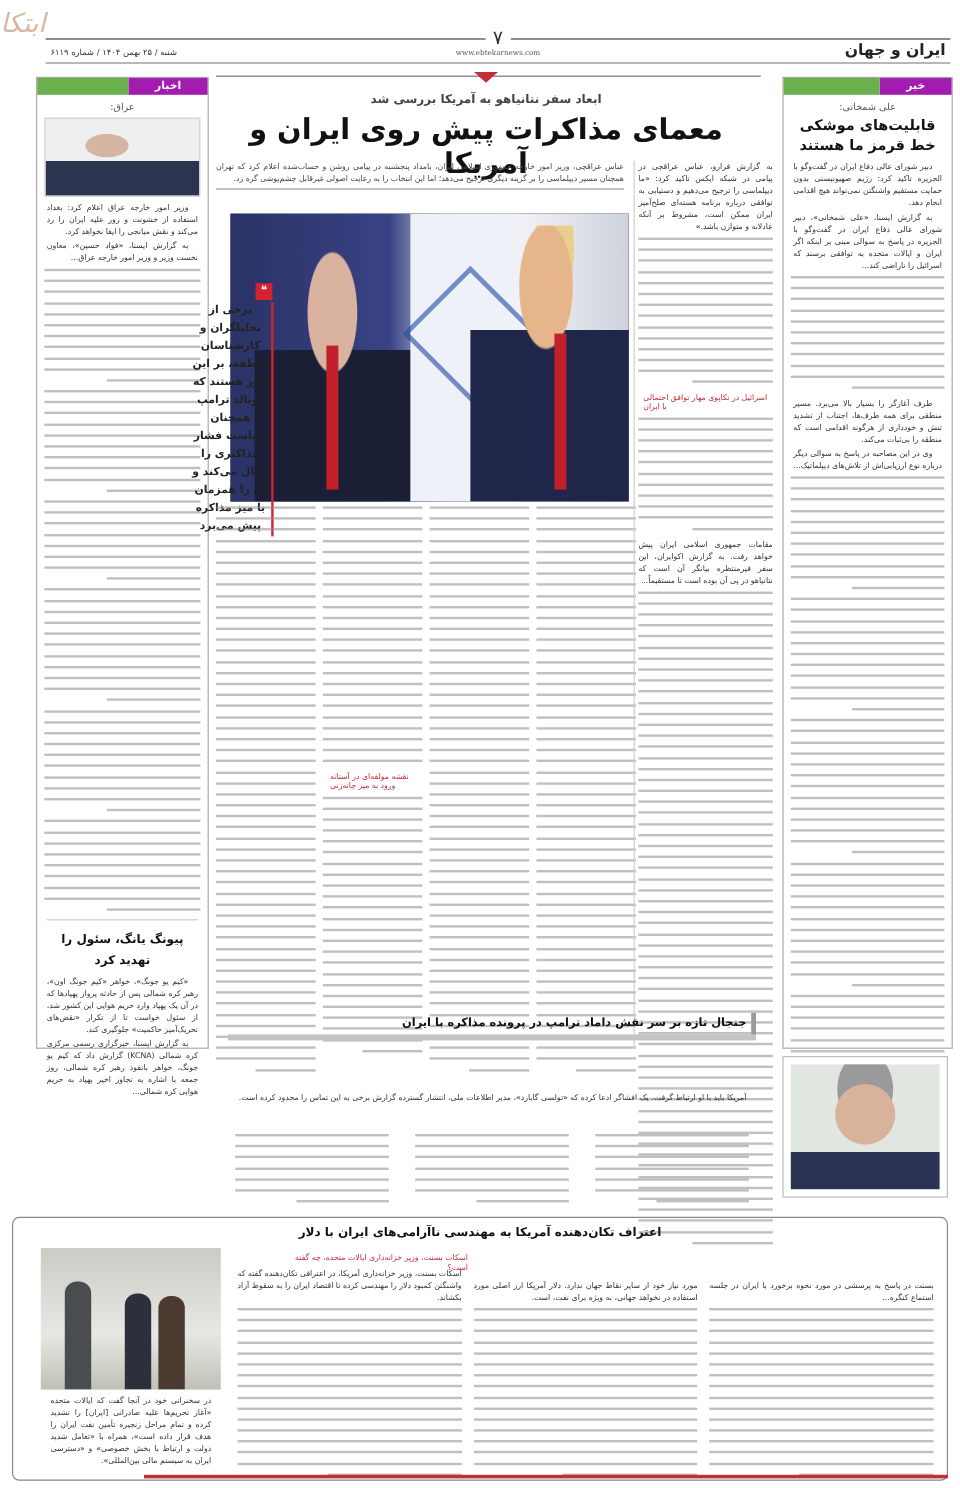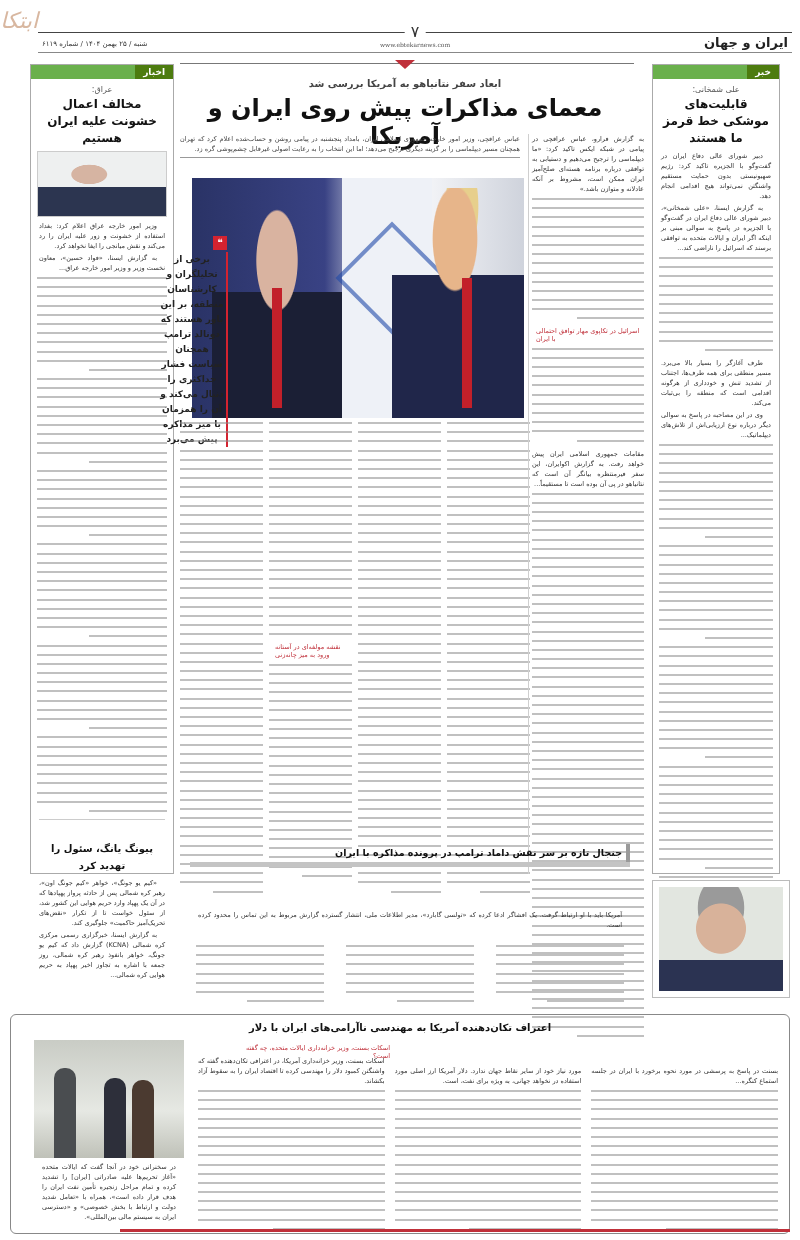--- a/index.html
+++ b/index.html
@@ -12,21 +12,21 @@
   .mh-line-bot { position: absolute; top: 30px; left: 0; right: 0; border-top: 1px solid #888; }
   .mh-section { position: absolute; right: 4px; top: 13px; font-size: 13px; font-weight: bold; color: #222; }
   .mh-pagenum { position: absolute; left: 50%; transform: translateX(-50%); top: 0px; font-size: 16px; background: #fff; padding: 0 6px; color: #333; }
   .mh-url { position: absolute; left: 50%; transform: translateX(-50%); top: 19px; font-size: 6px; color: #555; font-family: "DejaVu Serif", serif; direction: ltr; }
   .mh-date { position: absolute; left: 4px; top: 18px; font-size: 7px; color: #333; }
   .mh-logo { position: absolute; left: 4px; top: 0px; width: 32px; height: 34px; font-size: 22px; color: #d8b7a0; font-style: italic; font-family: "DejaVu Serif", serif; line-height: 34px; }
 
   
   .side-box { position: absolute; border: 1px solid #aaa; background: #fff; }
   .tagbar { display: flex; height: 14px; direction: rtl; }
-  .tagbar .tag { background: #4d7c0f; color: #fff; font-size: 9px; font-weight: bold; padding: 0 8px; line-height: 14px; }
+  .tagbar .tag { background: #a21caf; color: #fff; font-size: 9px; font-weight: bold; padding: 0 22px; line-height: 14px; }
   .tagbar .green { flex: 1; background: #6ab04c; }
   .side-kicker { font-size: 8px; color: #555; text-align: center; margin-top: 6px; }
   .side-title { font-size: 12px; font-weight: bold; text-align: center; line-height: 17px; margin: 2px 8px 4px; color: #111; }
   .body-text { font-size: 6.5px; line-height: 10px; text-align: justify; color: #333; padding: 0 8px; }
   .body-text p { margin-bottom: 2px; text-indent: 8px; }
 
   
   .lines { padding: 0 6px; }
   .ln { height: 2px; background: #8d8d8d; margin: 0 0 7.2px 0; opacity: .55; }
   .ln.short { width: 60%; margin-right: 0; }
@@ -86,21 +86,20 @@
 
 <div class="top-rule"></div>
 <div class="red-notch"></div>
 
 <div class="side-box" style="top:64px;left:30px;width:144px;height:810px;">
   <div class="tagbar">
     <span class="tag">اخبار</span>
     <span class="green"></span>
   </div>
   <div class="side-kicker">عراق:</div>
-  <div class="side-title">مخالف اعمال خشونت علیه ایران هستیم</div>
   <div style="margin:4px 6px;height:66px;background:radial-gradient(ellipse at 40% 35%, #d6b4a2 0 16%, transparent 17%),linear-gradient(180deg,#eef0f0 0 55%,#2c3550 55%);border:1px solid #ccc;"></div>
   <div class="body-text">
     <p>وزیر امور خارجه عراق اعلام کرد: بغداد استفاده از خشونت و زور علیه ایران را رد می‌کند و نقش میانجی را ایفا نخواهد کرد.</p>
     <p>به گزارش ایسنا، «فواد حسین»، معاون نخست وزیر و وزیر امور خارجه عراق...</p>
   </div>
   <div class="lines" style="margin-top:4px;">
     <div class="ln"></div>
       <div class="ln"></div>
       <div class="ln"></div>
       <div class="ln"></div>
@@ -153,28 +152,28 @@
       <div class="ln"></div>
       <div class="ln"></div>
       <div class="ln"></div>
     <div class="ln"></div>
       <div class="ln"></div>
       <div class="ln"></div>
       <div class="ln"></div>
       <div class="ln"></div>
       <div class="ln short"></div>
   </div>
-  <div class="side-title" style="font-size:10px;margin-top:6px;border-top:1px solid #ccc;padding-top:20px;">پیونگ یانگ، سئول را تهدید کرد</div>
+  <div class="side-title" style="font-size:10px;margin-top:6px;border-top:1px solid #ccc;padding-top:8px;">پیونگ یانگ، سئول را تهدید کرد</div>
   <div class="body-text">
     <p>«کیم یو جونگ»، خواهر «کیم جونگ اون»، رهبر کره شمالی پس از حادثه پرواز پهپادها که در آن یک پهپاد وارد حریم هوایی این کشور شد، از سئول خواست تا از تکرار «نقض‌های تحریک‌آمیز حاکمیت» جلوگیری کند.</p>
     <p>به گزارش ایسنا، خبرگزاری رسمی مرکزی کره شمالی (KCNA) گزارش داد که کیم یو جونگ، خواهر بانفوذ رهبر کره شمالی، روز جمعه با اشاره به تجاوز اخیر پهپاد به حریم هوایی کره شمالی...</p>
   </div>
 </div>
 
-<div class="side-box" style="top:64px;left:652px;width:128px;height:810px;">
+<div class="side-box" style="top:64px;left:652px;width:142px;height:810px;">
   <div class="tagbar">
     <span class="tag">خبر</span>
     <span class="green"></span>
   </div>
   <div class="side-kicker">علی شمخانی:</div>
   <div class="side-title">قابلیت‌های موشکی خط قرمز ما هستند</div>
   <div class="body-text">
     <p>دبیر شورای عالی دفاع ایران در گفت‌وگو با الجزیره تاکید کرد: رژیم صهیونیستی بدون حمایت مستقیم واشنگتن نمی‌تواند هیچ اقدامی انجام دهد.</p>
     <p>به گزارش ایسنا، «علی شمخانی»، دبیر شورای عالی دفاع ایران در گفت‌وگو با الجزیره در پاسخ به سوالی مبنی بر اینکه اگر ایران و ایالات متحده به توافقی برسند که اسرائیل را ناراضی کند...</p>
   </div>
@@ -600,21 +599,21 @@
 </div>
 
 <div class="colrule" style="top:134px;left:528px;height:740px;"></div>
 
 <div class="sub-bar">
   <div class="vbar"></div>
   <div class="hbar"></div>
   <div class="label">جنجال تازه بر سر نقش داماد ترامپ در پرونده مذاکره با ایران</div>
 </div>
 <div style="position:absolute;top:910px;left:180px;width:460px;display:flex;flex-direction:row-reverse;gap:10px;padding:0 10px;">
-  <div style="flex:1;" class="body-text">آمریکا باید با او ارتباط گرفت. یک افشاگر ادعا کرده که «تولسی گابارد»، مدیر اطلاعات ملی، انتشار گسترده گزارش مربوط به این تماس را محدود کرده است.</div>
+  <div style="flex:1;" class="body-text">آمریکا باید با او ارتباط گرفت. یک افشاگر ادعا کرده که «تولسی گابارد»، مدیر اطلاعات ملی، انتشار گسترده گزارش برخی به این تماس را محدود کرده است.</div>
 </div>
 <div style="position:absolute;top:945px;left:190px;width:440px;display:flex;flex-direction:row-reverse;gap:10px;">
   <div style="flex:1;" class="lines">
       <div class="ln"></div>
       <div class="ln"></div>
       <div class="ln"></div>
       <div class="ln"></div>
       <div class="ln"></div>
       <div class="ln"></div>
       <div class="ln short"></div>

